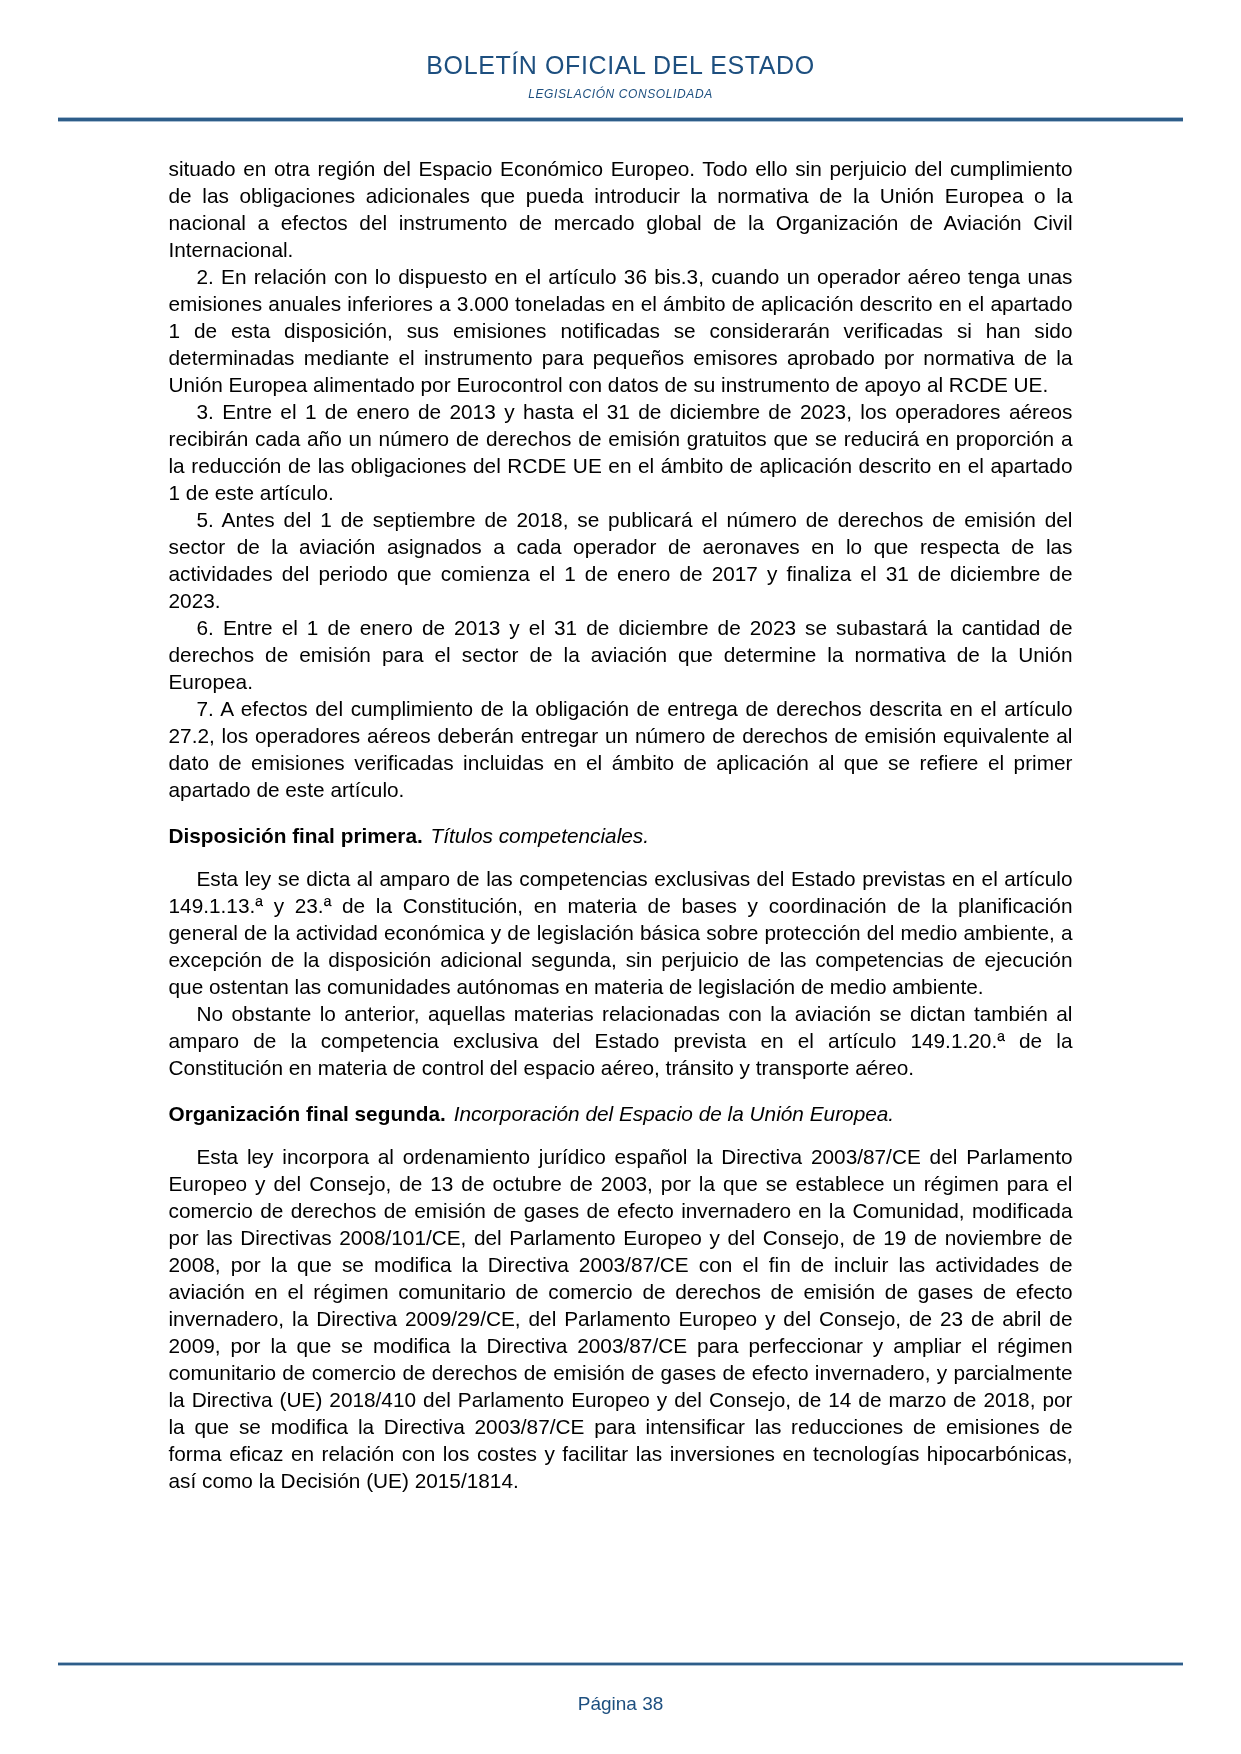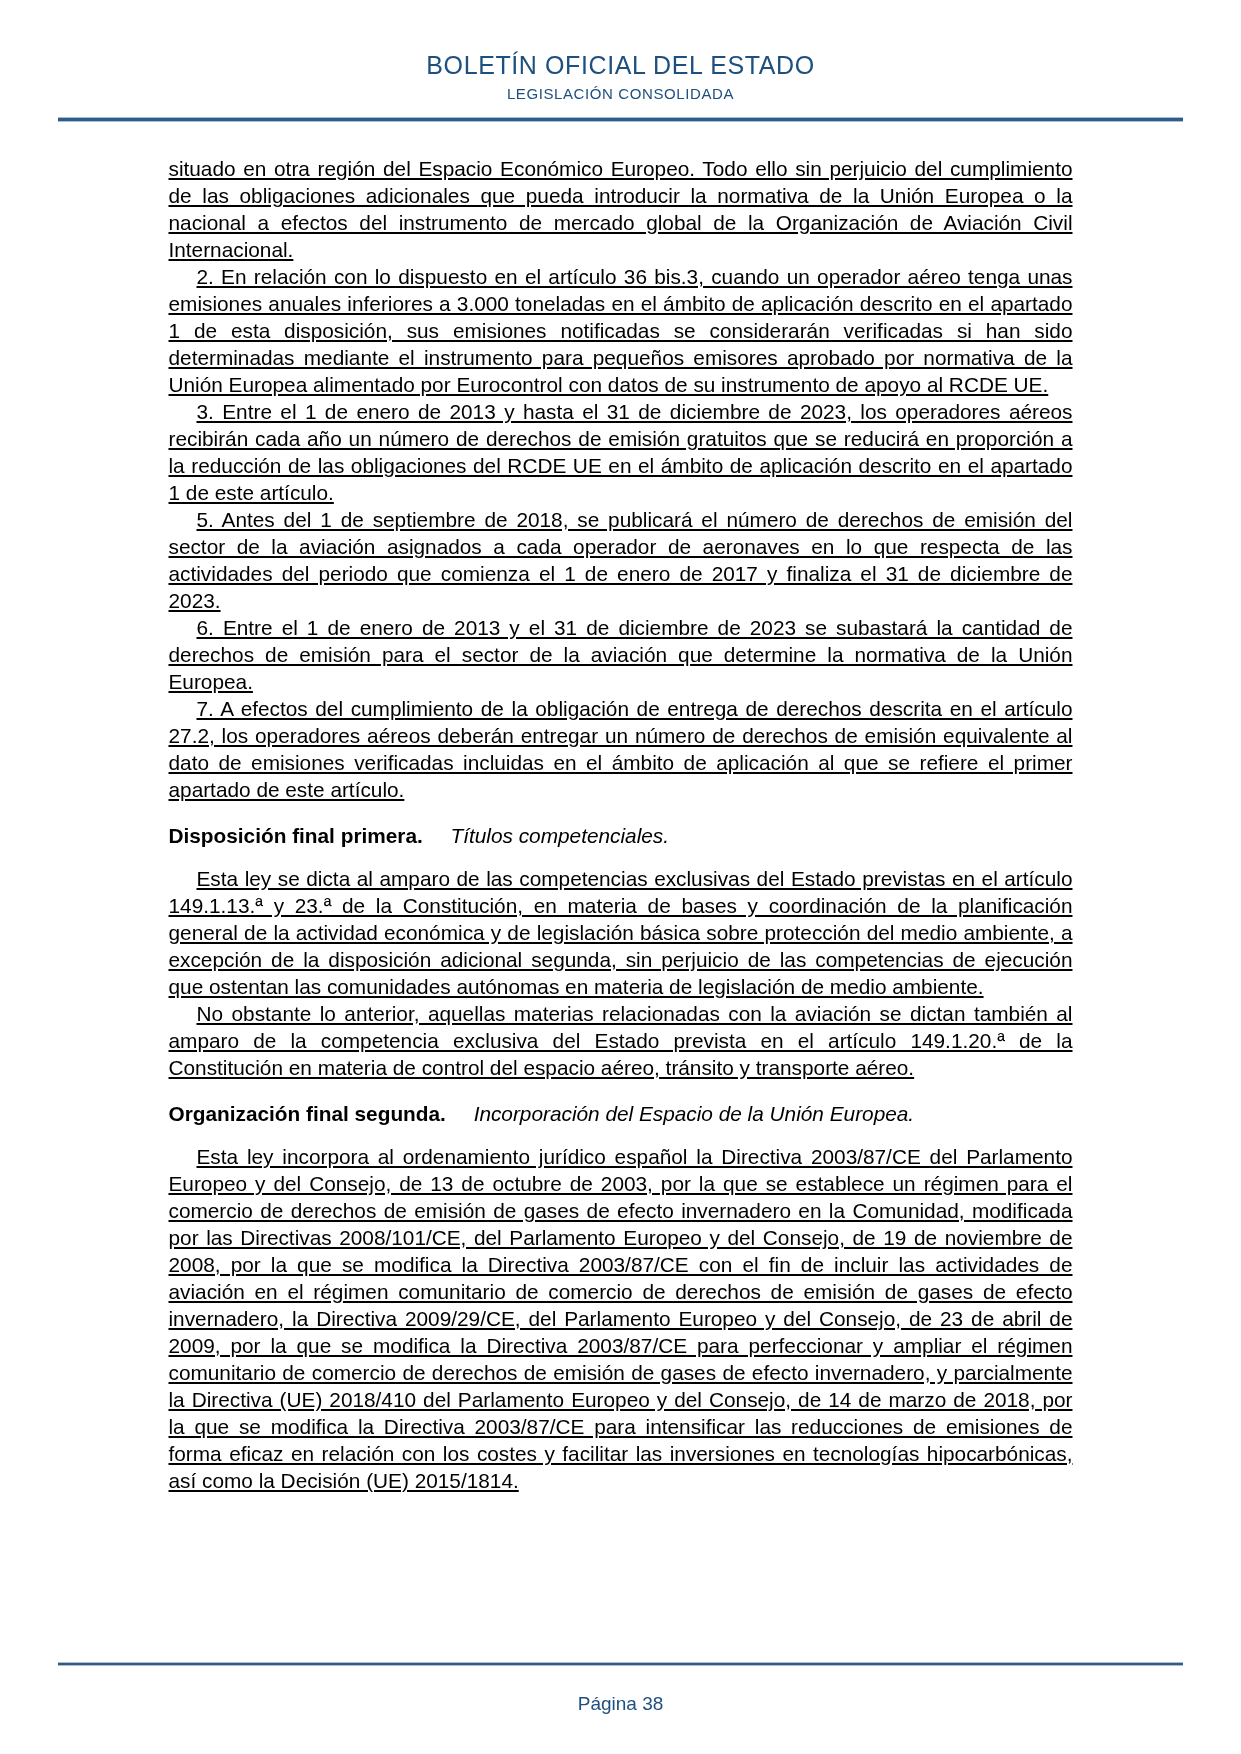--- a/index.html
+++ b/index.html
@@ -12,49 +12,50 @@
     overflow:hidden;
   }
   
   .hdr { text-align:center; padding-top:49px; }
   .hdr-title {
     font-size:25px; line-height:33px;
     color:#1d4f7f; letter-spacing:0.6px;
     font-weight:400;
   }
   .hdr-subtitle {
-    font-size:15px; line-height:24px;
+    font-size:12px; line-height:24px;
     color:#1d4f7f; letter-spacing:0.6px;
     font-weight:400;
+    font-style:italic;
   }
   .rule {
     height:5px;
     background:linear-gradient(to bottom, #a9bed2 0px, #a9bed2 1px, #2e5d89 1px, #2e5d89 4px, #a9bed2 4px, #a9bed2 5px);
   }
   .hdr-rule { margin:11px 58px 0 58px; }
   
   .doc {
     width:904px;
     margin:33px auto 0 auto;
     font-size:20.8px;
     line-height:27px;
     text-align:justify;
   }
-  .doc p { margin:0; padding:0;text-decoration:underline; }
+  .doc p { margin:0; padding:0; }
   .doc p.ind { text-indent:28px; }
   .sec-heading {
     margin:19px 0 16px 0;
     font-size:20.8px; line-height:27px;
     text-align:left;
     font-weight:700;
   }
   .sec-heading .h-title {
     font-weight:400;
     font-style:italic;
-    margin-left:22px;
+    margin-left:2px;
   }
   
   .ftr { position:absolute; left:0; right:0; top:1662px; }
   .ftr-rule { margin:0 58px; height:4px;
     background:linear-gradient(to bottom, #a9bed2 0px, #a9bed2 1px, #2e5d89 1px, #2e5d89 3px, #a9bed2 3px, #a9bed2 4px);
   }
   .page-num {
     margin-top:26px;
     text-align:center;
     color:#1d4f7f;

